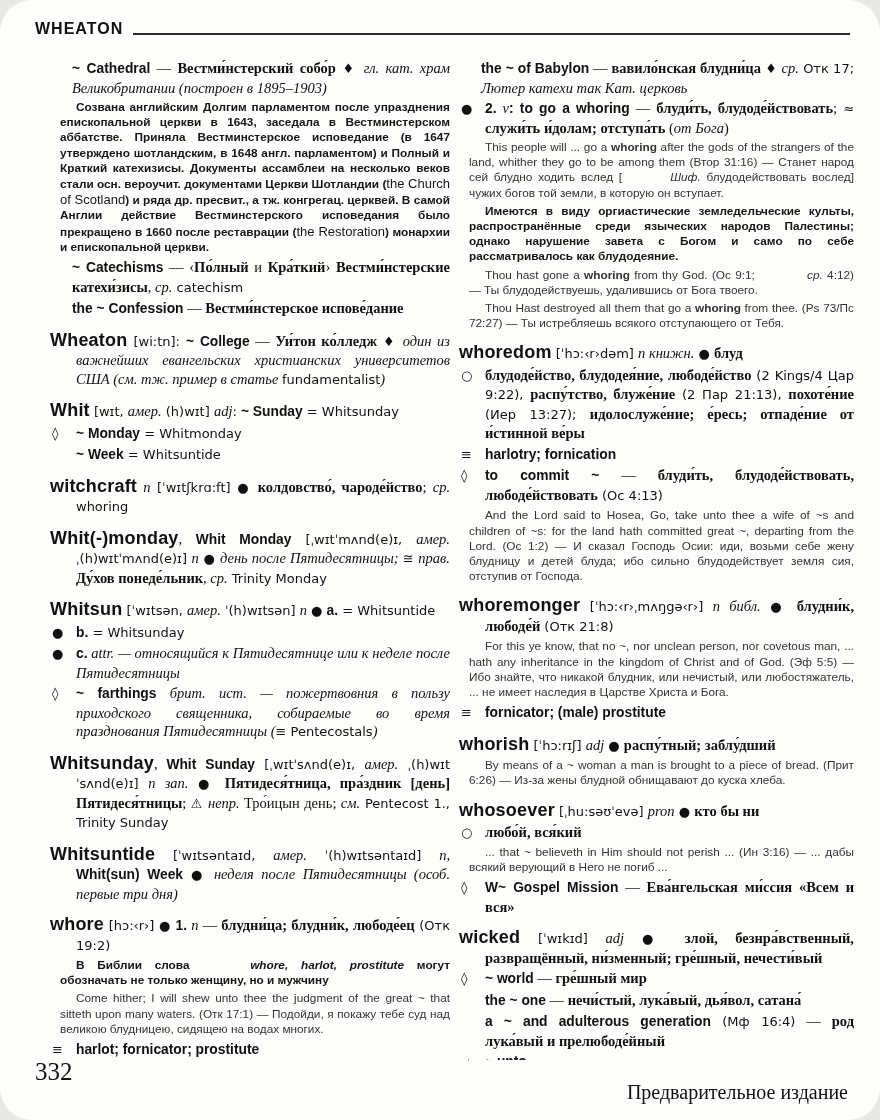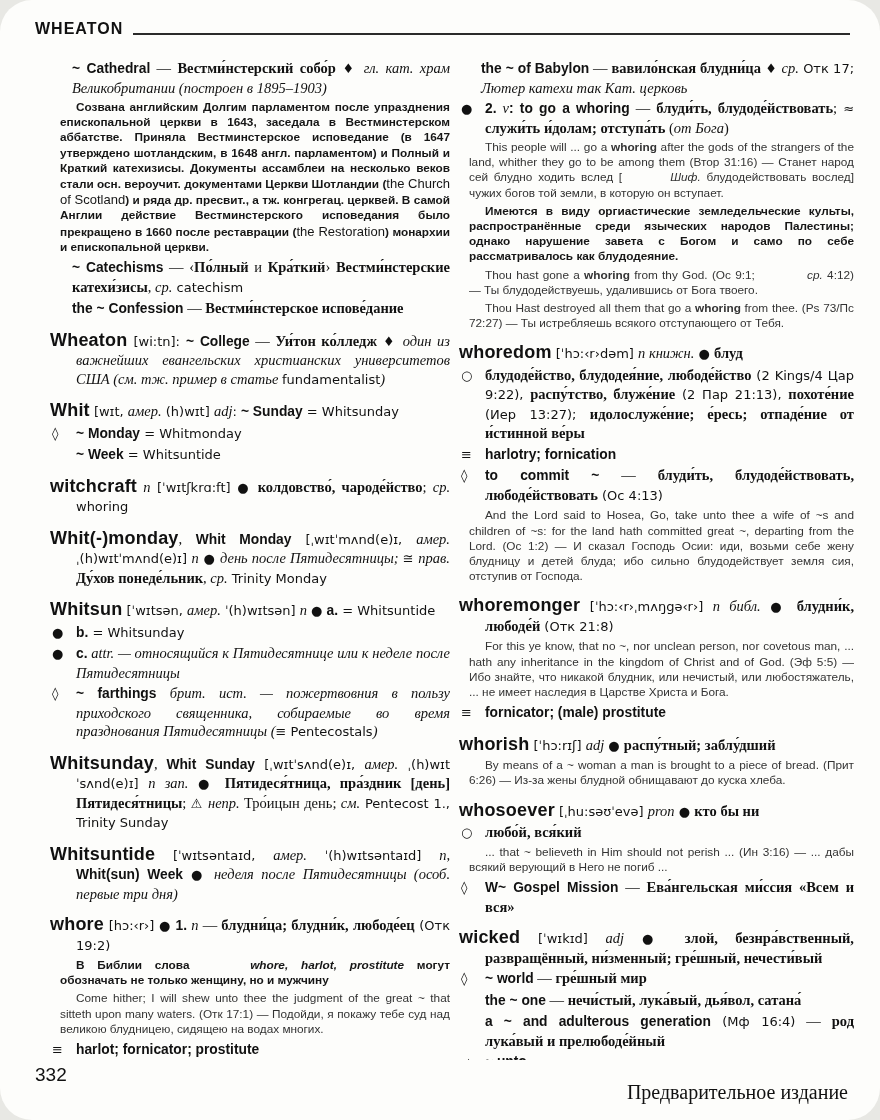--- a/index.html
+++ b/index.html
@@ -39,21 +39,21 @@
   .s-b  { font-family:"Liberation Sans","DejaVu Sans",sans-serif; font-weight:bold; font-size:13.8px; }
   .s-pr { font-family:"DejaVu Sans","Liberation Sans",sans-serif; font-size:13px; }
   .s-sr { }
   .s-srb { font-weight:bold; }
   .s-si { font-style:italic; }
   .s-q  { }
   .s-qb { font-weight:bold; }
   .s-qi { font-style:italic;padding-left:48px; }
   .s-qe { font-size:13px; font-weight:normal; }
   
-  .page-number { position:absolute; left:35px; bottom:34px; font-family:Liberation Sans, sans-serif; font-size:19px; }
+  .page-number { position:absolute; left:35px; bottom:34px; font-family:Liberation Serif, serif; font-size:25px; }
   .edition-note { position:absolute; right:32px; bottom:16px; font-size:20px; }
 </style>
 </head>
 <body>
 
 <div class="page">
   <div class="hdr">
     <span class="running-head">WHEATON</span>
     <span class="hdr-rule"></span>
   </div>

